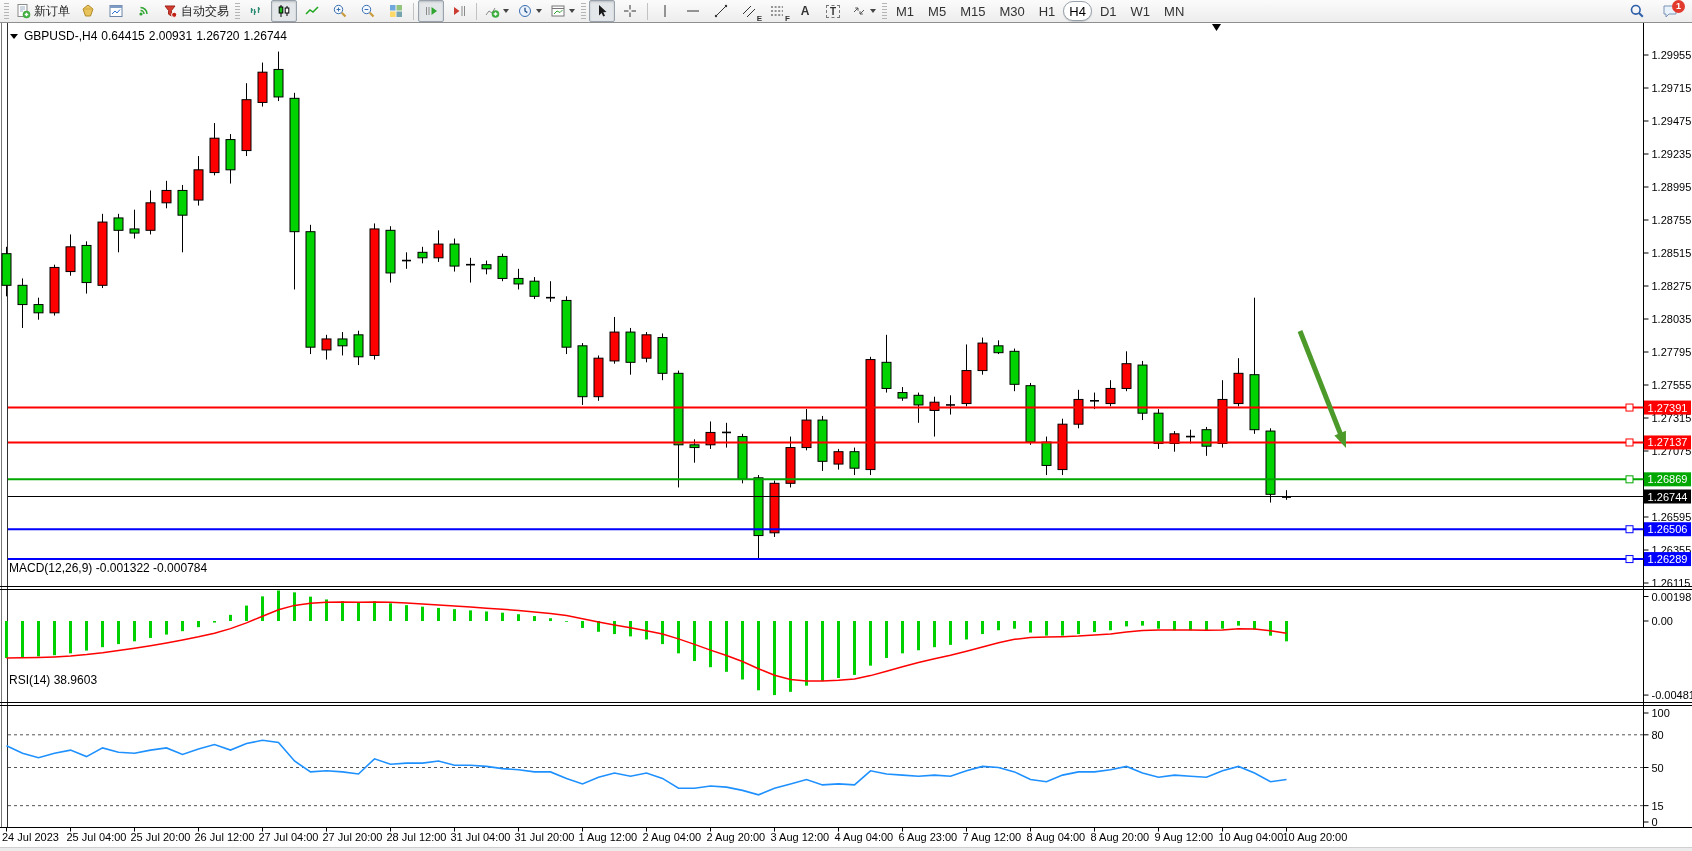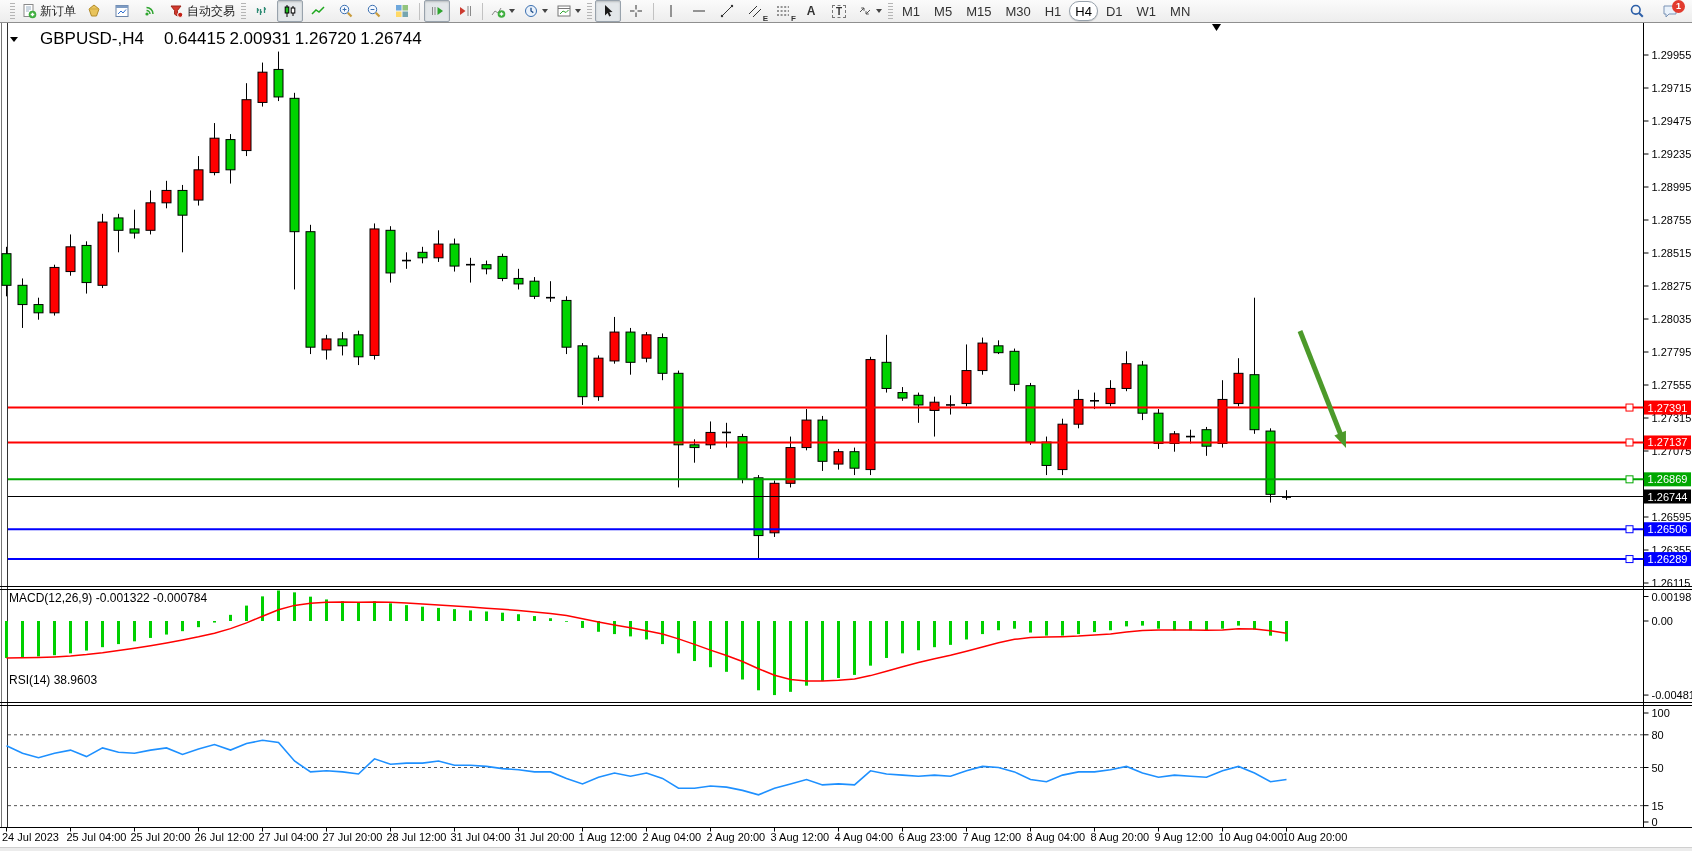--- a/index.html
+++ b/index.html
@@ -1,45 +1,45 @@
 <!DOCTYPE html>
 <html><head>
 <meta charset="utf-8">
 <style>
   html,body{margin:0;padding:0;background:#d8d8d8;}
   #app{position:relative;width:1692px;height:851px;background:#ffffff;overflow:hidden;
        font-family:"Liberation Sans","DejaVu Sans",sans-serif;-webkit-font-smoothing:antialiased;}
   
   #toolbar{position:absolute;left:0;top:0;width:1692px;height:23px;
      background:linear-gradient(#fbfbfb,#ededed);border-bottom:1px solid #8f8f8f;
-     display:flex;align-items:center;box-sizing:border-box;padding-left:8px;}
+     display:flex;align-items:center;box-sizing:border-box;padding-left:2px;}
   .tbtn{position:relative;height:20px;min-width: 20px;display:inline-flex;align-items:center;justify-content:center;
         padding:0 2px;margin:0 1px;border:1px solid transparent;border-radius:2px;color:#333;}
   .tbtn.pressed{background:#e3e7ea;border-color:#98a2ac;box-shadow:inset 0 1px 2px rgba(0,0,0,.18);}
   .tlabel{margin-left:3px;font-size:12px;white-space:nowrap;color:#222;}
   .sep{width:1px;height:17px;background:#c2c2c2;margin:0 3px;flex:none;}
   .grip{width:5px;height:16px;margin:0 2px;flex:none;
         background:repeating-linear-gradient(to bottom,#b5b5b5 0 1px,transparent 1px 3px);}
   .ic{width:16px;height:16px;display:block;}
   .sub{position:absolute;right:-1px;bottom:-2px;font-size:8px;color:#333;font-weight:bold;}
   .dd{width:0;height:0;border-left:3.5px solid transparent;border-right:3.5px solid transparent;
       border-top:4px solid #444;margin-left:3px;}
   .tf{font-size:13px;color:#333;padding:0 5px;height:18px;display:inline-flex;align-items:center;margin:0 1px;border:1px solid transparent;}
   .tf.active{background:#ffffff;border:1px solid #97a1ab;border-radius:10px;box-shadow:0 1px 1px rgba(0,0,0,.15);color:#000;}
   .glyph{font-size:12px;font-weight:bold;color:#333;}
   #right-tools{margin-left:auto;margin-right:8px;display:flex;align-items:center;}
   .badge{position:absolute;top:-1px;right:-3px;background:#e23b2e;color:#fff;border-radius:50%;
          width:13px;height:13px;font-size:9px;line-height:13px;text-align:center;font-weight:bold;}
   
-  #symbol-info{position:absolute;left:10px;top:29px;font-size:17px;color:#000;display:flex;align-items:center;gap:20px;}
+  #symbol-info{position:absolute;left:10px;top:29px;font-size:12px;color:#000;display:flex;align-items:center;gap:4px;}
   #symbol-info .tri{width:0;height:0;border-left:4px solid transparent;border-right:4px solid transparent;
        border-top:5px solid #000;margin-right:2px;}
   #symbol-info .ohlc span{margin-right:4px;}
   .ind-label{position:absolute;left:9px;font-size:12px;color:#000;white-space:nowrap;}
-  #macd-label{top:591px;text-align:right;}
+  #macd-label{top:561px;text-align:right;}
   #rsi-label{top:673px;}
   #chart-svg{position:absolute;left:0;top:0;}
   #bottom-strip{position:absolute;left:0;top:847px;width:1692px;height:4px;background:#ececec;border-top:1px solid #cfcfcf;}
   svg text{font-family:"Liberation Sans","DejaVu Sans",sans-serif;}
 </style>
 </head>
 <body>
 
 <div id="app">
 

